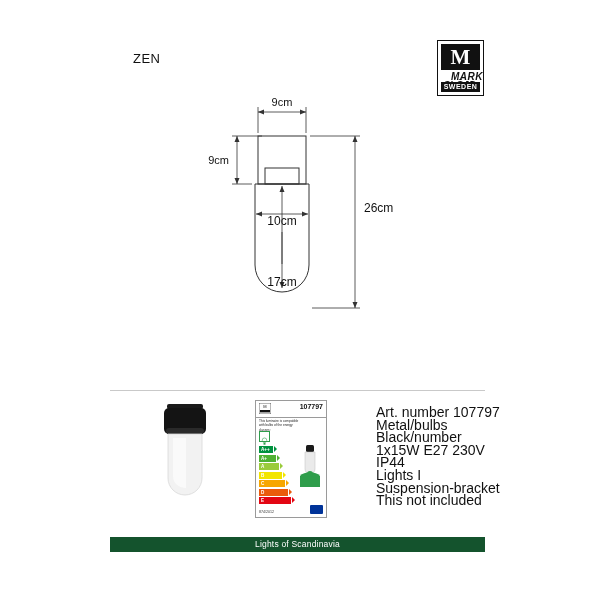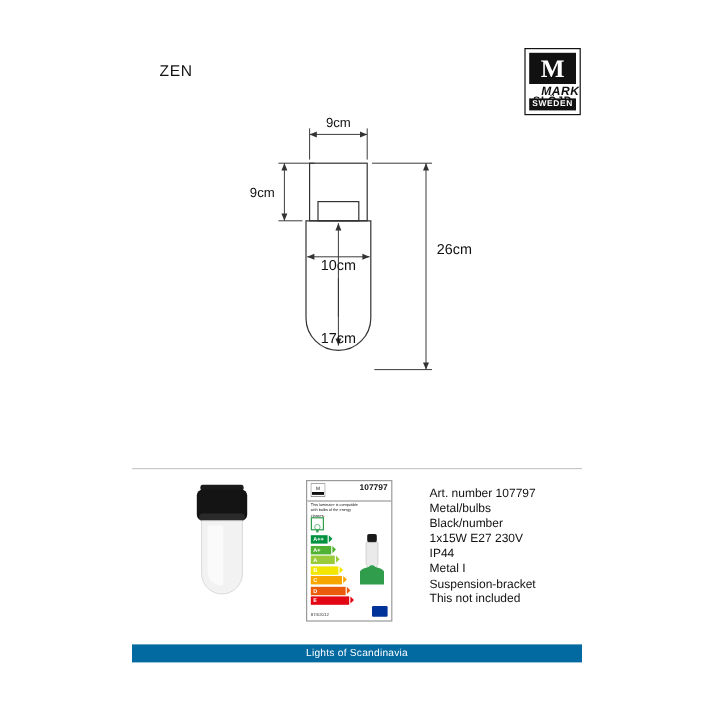--- a/index.html
+++ b/index.html
@@ -224,38 +224,38 @@
     bottom: 3px;
     width: 13px;
     height: 9px;
     background: #003399;
     border-radius: 1px;
   }
 
   
   .specs {
     position: absolute;
-    left: 358px;
+    left: 376px;
     top: 406px;
-    font-size: 10px;
+    font-size: 14px;
     line-height: 12.6px;
     color: #111;
   }
   .specs div {
     white-space: nowrap;
   }
 
   
   .footer-bar {
     position: absolute;
     left: 110px;
     top: 537px;
     width: 375px;
     height: 15px;
-    background: #0369a1;
+    background: #14532d;
   }
   .footer-bar span {
     display: block;
     text-align: center;
     color: #ffffff;
     font-size: 8.5px;
     line-height: 15px;
     letter-spacing: 0.2px;
   }
 
@@ -396,21 +396,21 @@
     <div class="el-foot">874/2012</div>
     <div class="el-eu"></div>
   </div>
 
   <div class="specs">
     <div>Art. number 107797</div>
     <div>Metal/bulbs</div>
     <div>Black/number</div>
     <div>1x15W E27 230V</div>
     <div>IP44</div>
-    <div>Metal I</div>
+    <div>Lights I</div>
     <div>Suspension-bracket</div>
     <div>This not included</div>
   </div>
 
   <div class="footer-bar">
     <span>Lights of Scandinavia</span>
   </div>
 
 </div>
 

